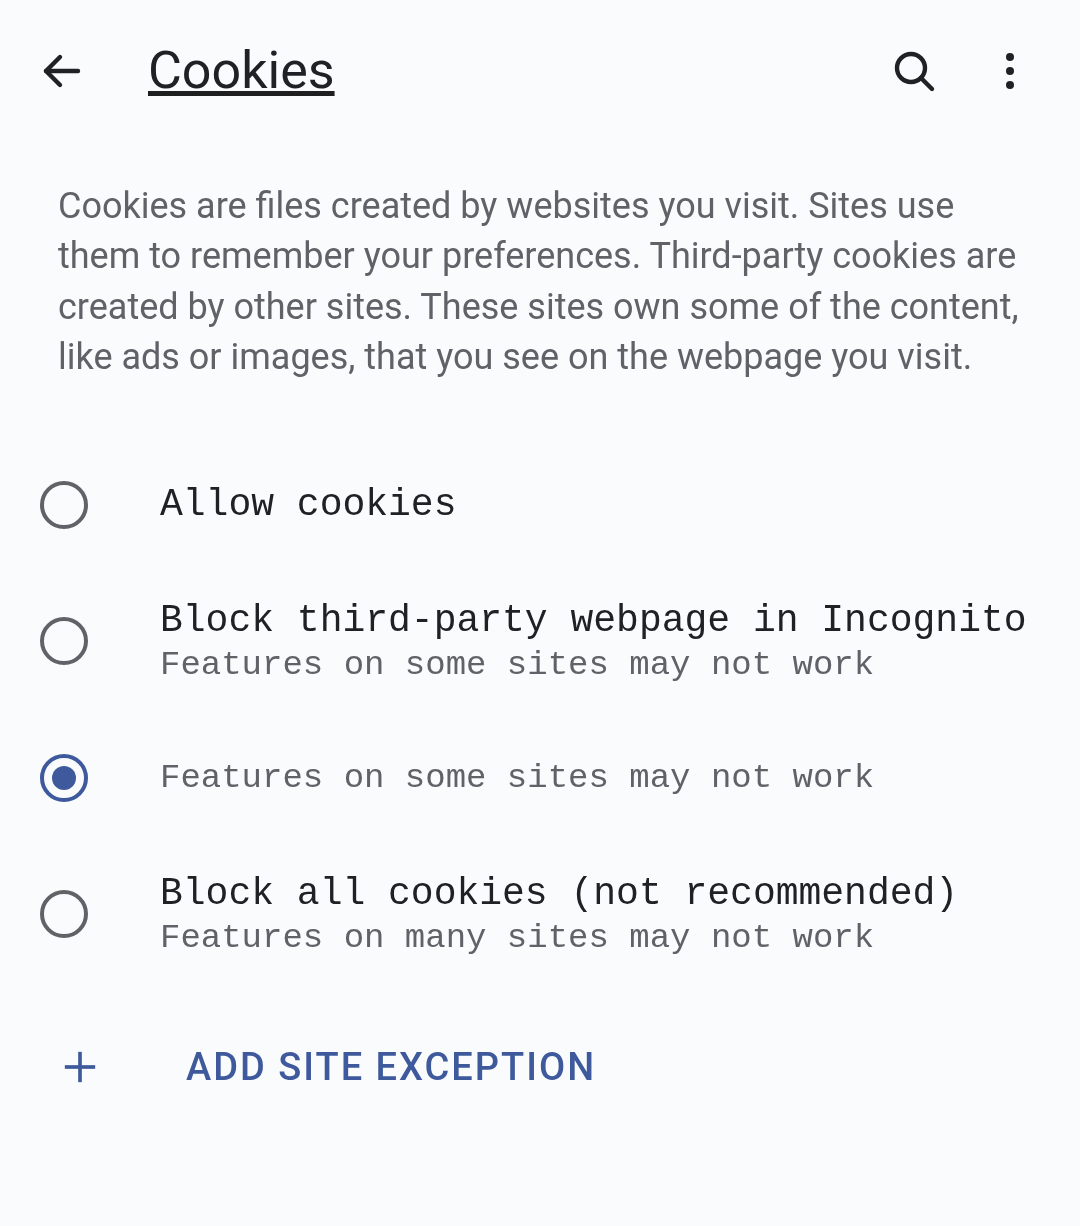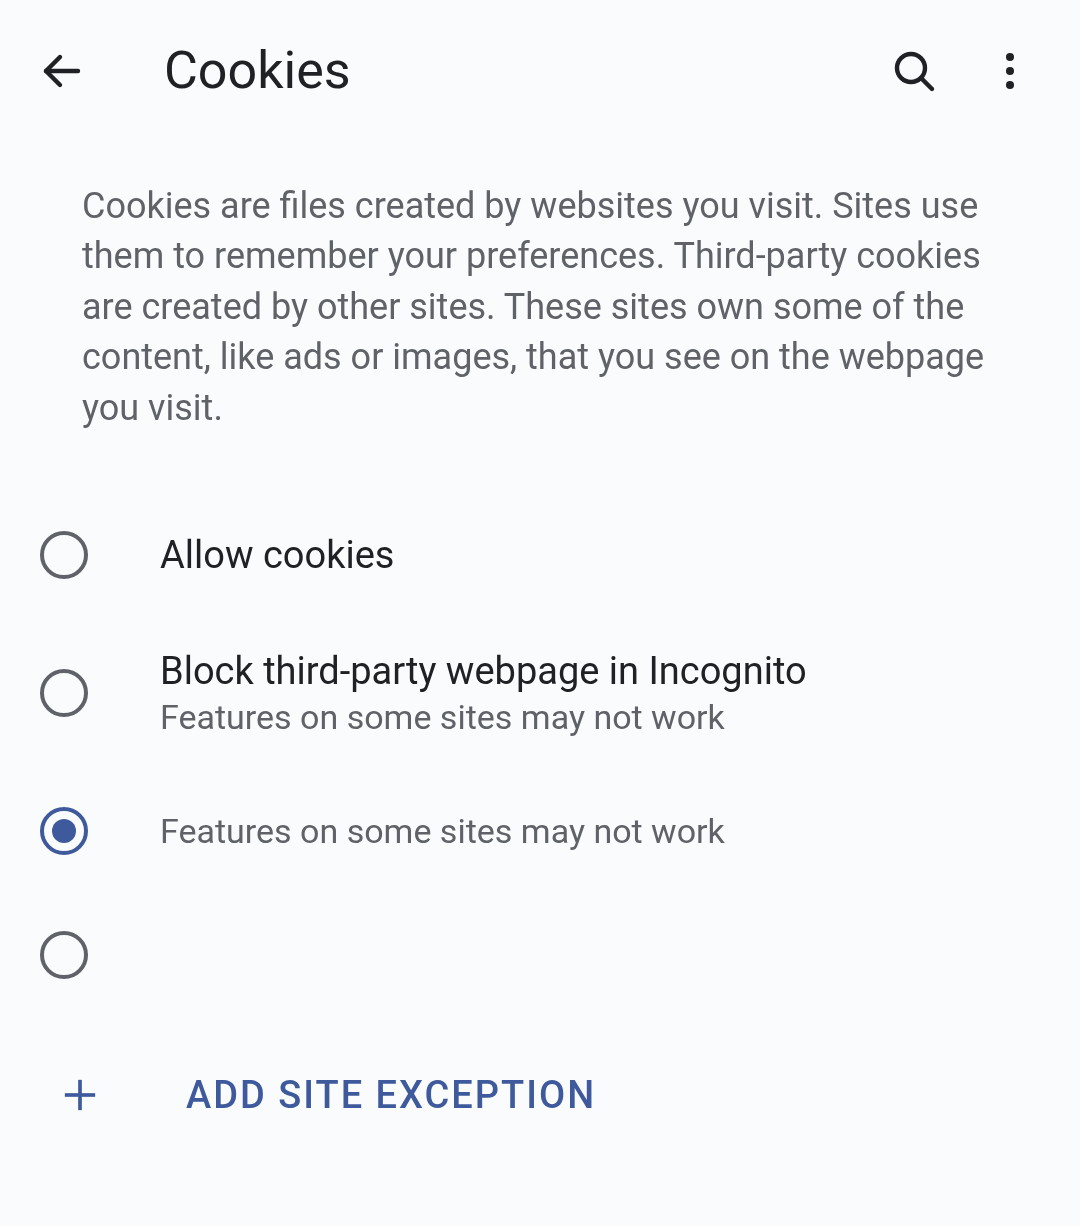--- a/index.html
+++ b/index.html
@@ -11,21 +11,22 @@
       font-family: Roboto, -apple-system, BlinkMacSystemFont, "Segoe UI", Arial, sans-serif;
       width: 1080px;
       height: 1226px;
       background: #fafbfd;
       color: #1f1f1f;
     }
     .header {
       display: flex;
       align-items: center;
       padding: 40px 40px 40px 32px;
-      gap: 72px;
+      gap: 56px;
+      text-decoration: underline;
     }
     .back-btn {
       width: 60px;
       height: 60px;
       display: flex;
       align-items: center;
       justify-content: center;
       cursor: pointer;
     }
     .page-title {
@@ -45,24 +46,24 @@
     .header-actions {
       display: flex;
       gap: 36px;
       margin-left: auto;
     }
     .description {
       padding: 40px 40px 40px 58px;
       font-size: 36px;
       line-height: 1.4;
       color: #5f6368;
-      margin-left: 24px;
     }
     .options {
       padding: 20px 0;
+      font-family: Liberation Mono, monospace;
     }
     .option-row {
       display: flex;
       align-items: center;
       padding: 32px 40px 32px 40px;
       gap: 60px;
       cursor: pointer;
     }
     .radio {
       width: 60px;
@@ -186,20 +187,24 @@
     </div>
     <div class="option-text">
       <div class="option-subtitle">Features on some sites may not work</div>
     </div>
   </div>
 
   <div class="option-row">
     <div class="radio">
       <div class="radio-circle"></div>
     </div>
+    <div class="option-text">
+      <div class="option-title">Block all cookies (not recommended)</div>
+      <div class="option-subtitle">Features on many sites may not work</div>
+    </div>
   </div>
 
 </div>
 
 <div class="add-exception">
   <div class="plus-icon">
     <svg width="40" height="40" viewBox="0 0 24 24" fill="none" stroke="#3f5a9c" stroke-width="2.2" stroke-linecap="square">
       <line x1="12" y1="4" x2="12" y2="20"></line>
       <line x1="4" y1="12" x2="20" y2="12"></line>
     </svg>

